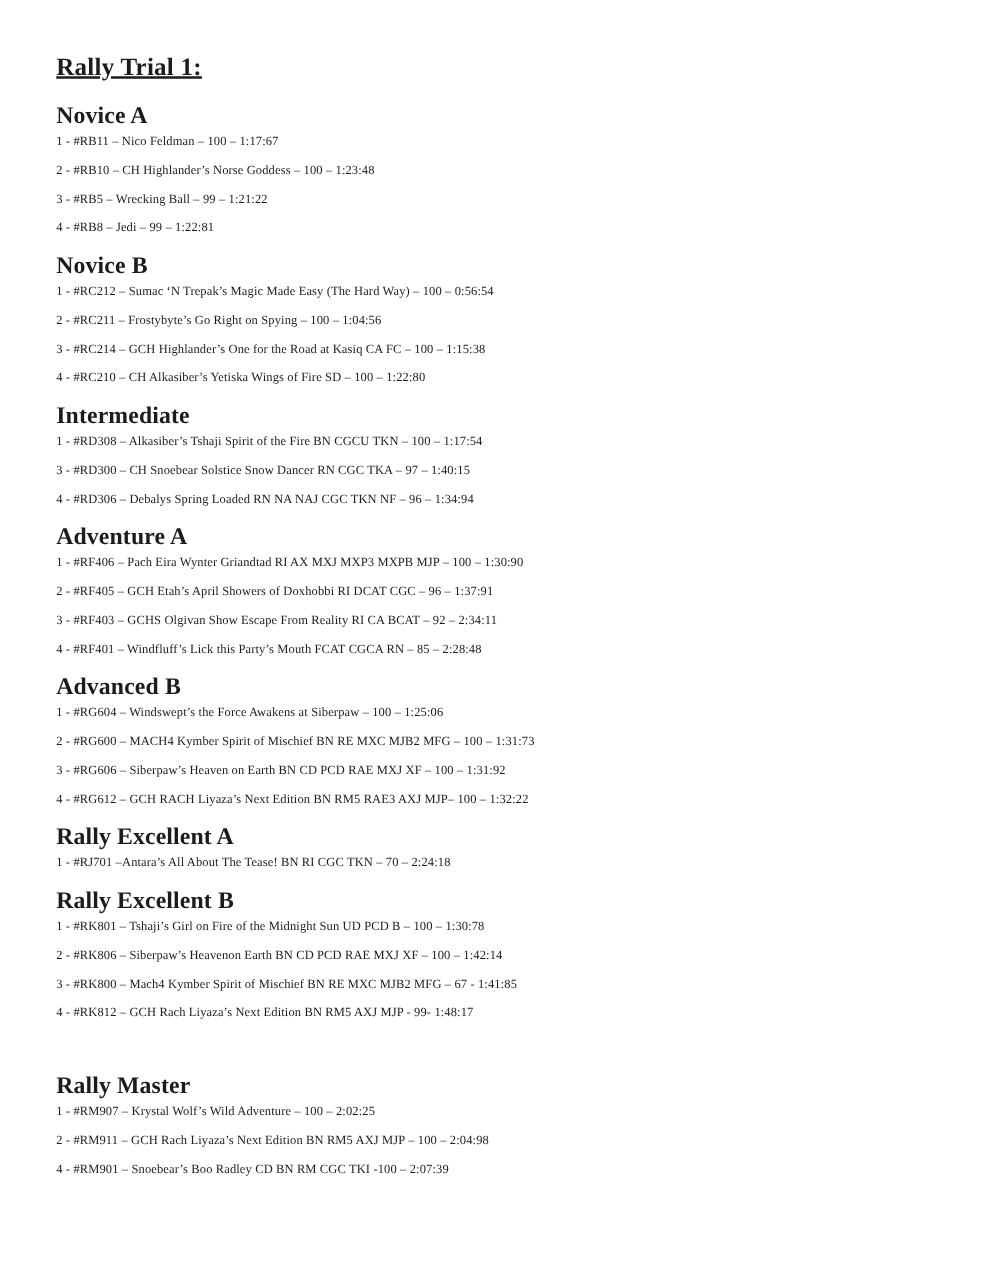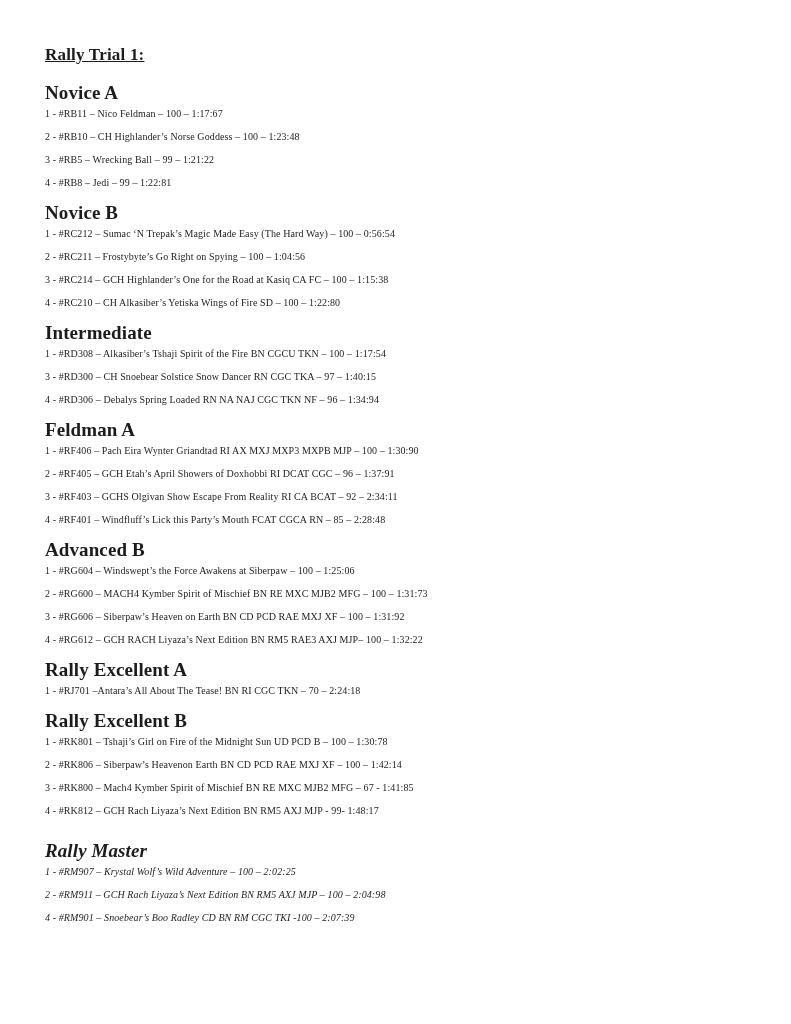--- a/index.html
+++ b/index.html
@@ -14,33 +14,32 @@
     color: #1c1c1c;
     overflow: hidden;
   }
   .page {
     box-sizing: border-box;
     width: 791px;
     height: 1024px;
     padding: 44px 40px 0 45px;
   }
   .doc-title {
-    font-size: 17px;
+    font-size: 20px;
     font-weight: bold;
     text-decoration: underline;
     margin: 0 0 18px 0;
     line-height: 21px;
     letter-spacing: 0.2px;
   }
   .trial-section {
     margin-top: 9px;
   }
   .trial-section.extra-gap {
-    margin-top: 19px;
-    font-style: italic;
+    margin-top: 37px;
   }
   .section-heading {
     font-size: 19px;
     font-weight: bold;
     margin: 0;
     line-height: 19px;
     letter-spacing: 0.1px;
   }
   .entry {
     font-size: 10px;
@@ -74,21 +73,21 @@
   </section>
 
   <section class="trial-section">
     <h2 class="section-heading">Intermediate</h2>
     <p class="entry">1 - #RD308 – Alkasiber’s Tshaji Spirit of the Fire BN CGCU TKN – 100 – 1:17:54</p>
     <p class="entry">3 - #RD300 – CH Snoebear Solstice Snow Dancer RN CGC TKA – 97 – 1:40:15</p>
     <p class="entry">4 - #RD306 – Debalys Spring Loaded RN NA NAJ CGC TKN NF – 96 – 1:34:94</p>
   </section>
 
   <section class="trial-section">
-    <h2 class="section-heading">Feldman A</h2>
+    <h2 class="section-heading">Adventure A</h2>
     <p class="entry">1 - #RF406 – Pach Eira Wynter Griandtad RI AX MXJ MXP3 MXPB MJP – 100 – 1:30:90</p>
     <p class="entry">2 - #RF405 – GCH Etah’s April Showers of Doxhobbi RI DCAT CGC – 96 – 1:37:91</p>
     <p class="entry">3 - #RF403 – GCHS Olgivan Show Escape From Reality RI CA BCAT – 92 – 2:34:11</p>
     <p class="entry">4 - #RF401 – Windfluff’s Lick this Party’s Mouth FCAT CGCA RN – 85 – 2:28:48</p>
   </section>
 
   <section class="trial-section">
     <h2 class="section-heading">Advanced B</h2>
     <p class="entry">1 - #RG604 – Windswept’s the Force Awakens at Siberpaw – 100 – 1:25:06</p>
     <p class="entry">2 - #RG600 – MACH4 Kymber Spirit of Mischief BN RE MXC MJB2 MFG – 100 – 1:31:73</p>

